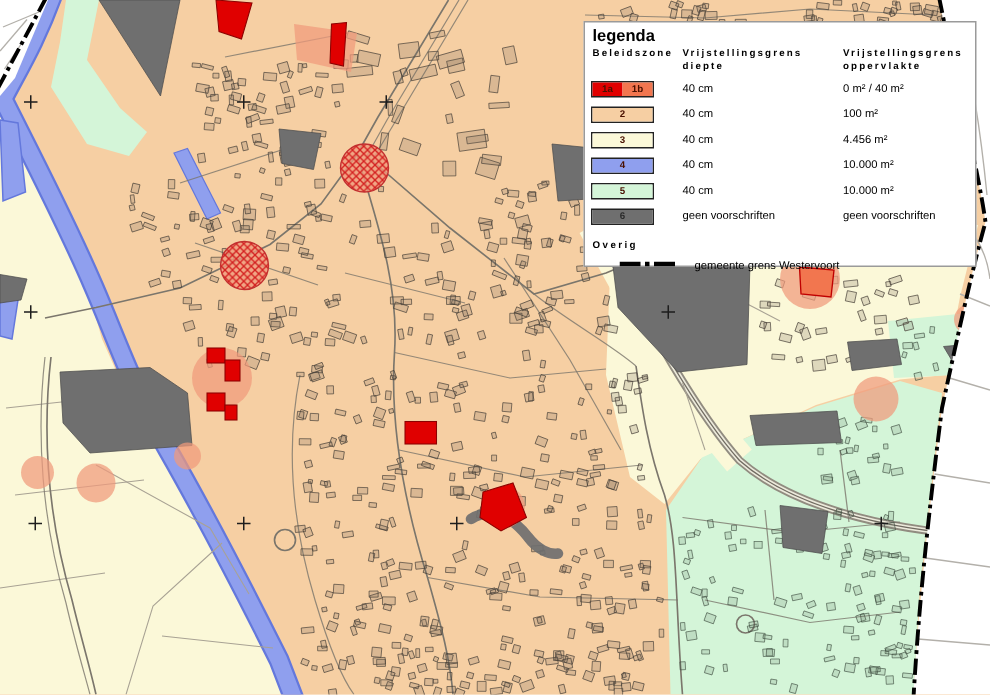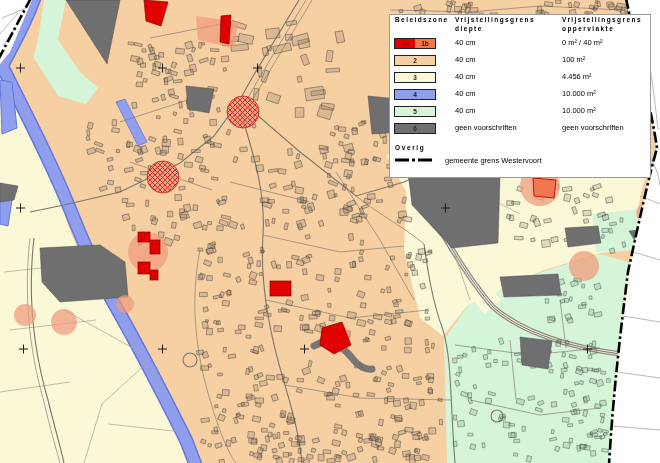--- a/index.html
+++ b/index.html
@@ -36,21 +36,21 @@
   .lrow .c1{width:65px;padding-left:4px;box-sizing:border-box;}
   .lrow .c2{width:107px;}
   .lrow .c3{flex:1;}
   .swatch{
     display:flex;width:42px;height:11px;border:1px solid #222;box-sizing:border-box;
     font-size:6.5px;font-weight:bold;color:#4a1000;text-align:center;
   }
   .swatch .full{flex:1;line-height:9px;}
   .swatch .half{flex:1;line-height:9px;}
   .lg-overig{font-size:6.5px;font-weight:bold;letter-spacing:.25em;padding:4px 0 2px 5px;}
-  .lg-bound{display:flex;align-items:center;font-size:7.5px;padding:3px 0 0 5px;}
+  .lg-bound{display:flex;align-items:center;font-size:7.5px;padding:3px 0 0 5px;margin-left:18px;}
   .lg-bound svg{margin-right:10px;}
   .lg-bound line{stroke:#000;stroke-width:3;stroke-dasharray:14 3 3 3;}
 </style>
 </head>
 <body>
 
 <svg id="map-svg" viewBox="0 0 660 463" xmlns="http://www.w3.org/2000/svg">
   <defs>
     <pattern id="redhatch" width="5" height="5" patternUnits="userSpaceOnUse">
       <line x1="0" y1="0" x2="5" y2="5" stroke="#d42020" stroke-width="0.9"></line>
@@ -957,20 +957,21 @@
     <path d="M16,208 H25 M20.5,203.5 V212.5"></path>
     <path d="M441,208 H450 M445.5,203.5 V212.5"></path>
     <path d="M19,349 H28 M23.5,344.5 V353.5"></path>
     <path d="M158,349 H167 M162.5,344.5 V353.5"></path>
     <path d="M300,349 H309 M304.5,344.5 V353.5"></path>
     <path d="M583,349 H592 M587.5,344.5 V353.5"></path>
   </g>
 </svg>
 
 <div class="legend">
+  <div class="lg-title">legenda</div>
 
   <div class="lg-head">
     <span class="c1">Beleidszone</span>
     <span class="c2"><span>Vrijstellingsgrens</span><br><span>diepte</span></span>
     <span class="c3"><span>Vrijstellingsgrens</span><br><span>oppervlakte</span></span>
   </div>
 
   <div class="lg-rows">
     <div class="lrow">
       <span class="c1">

